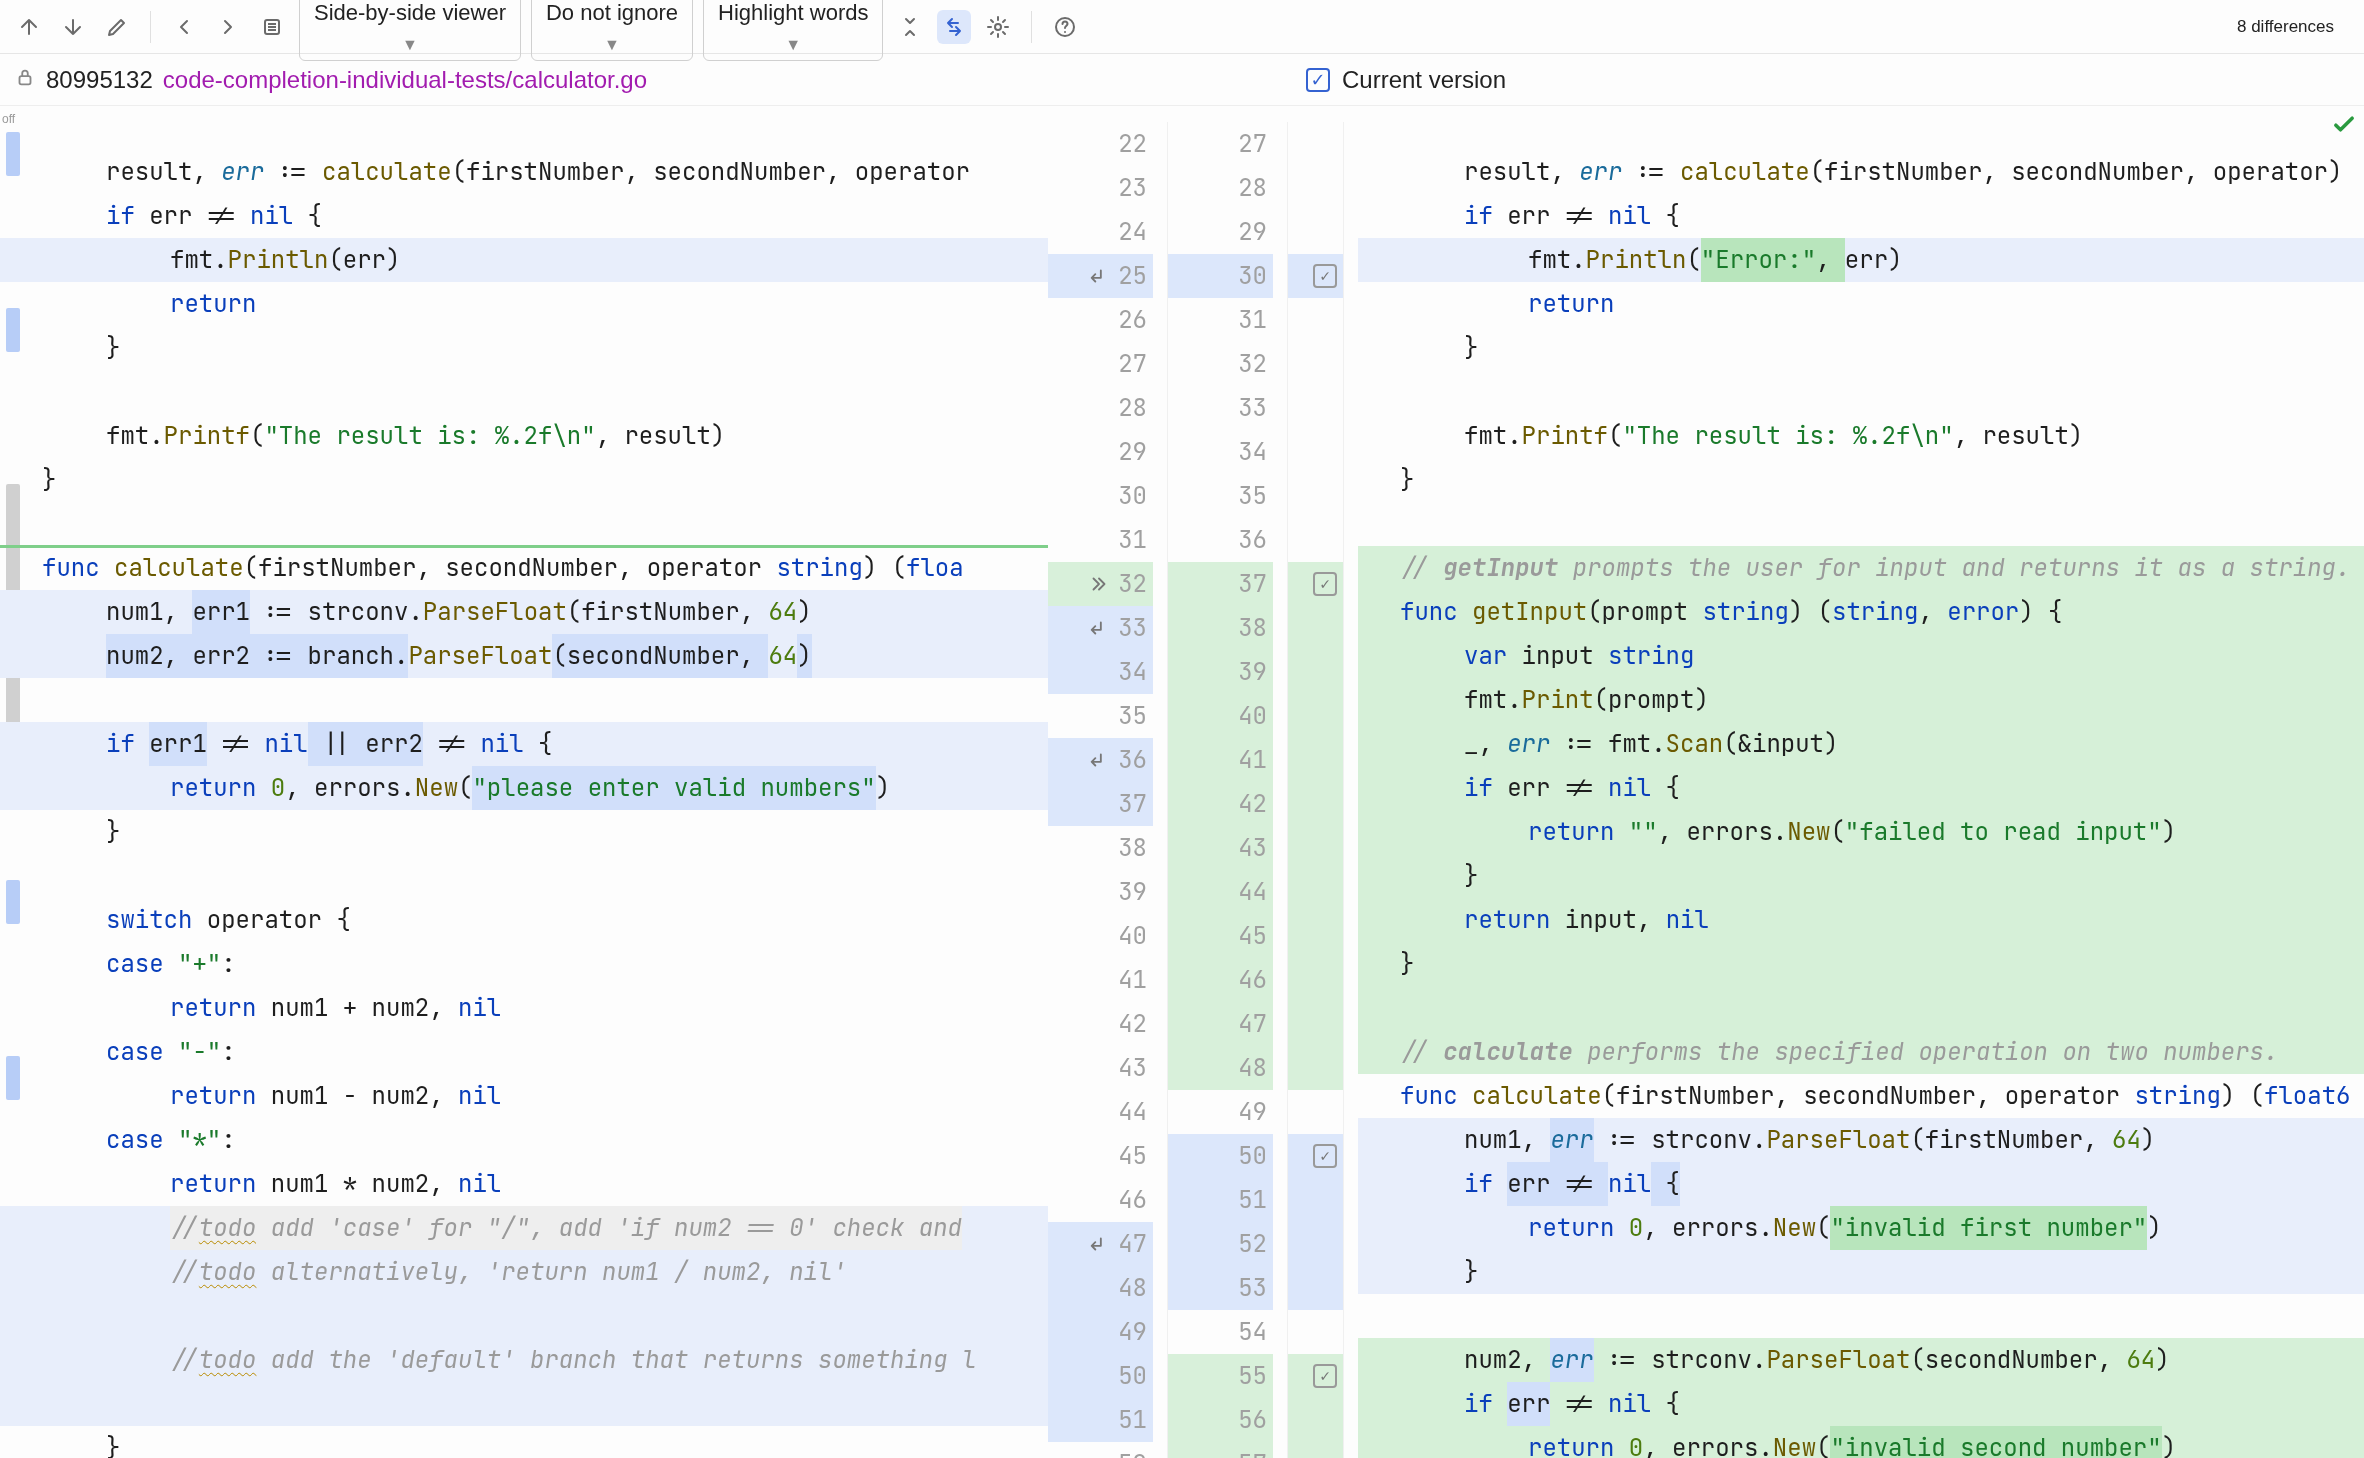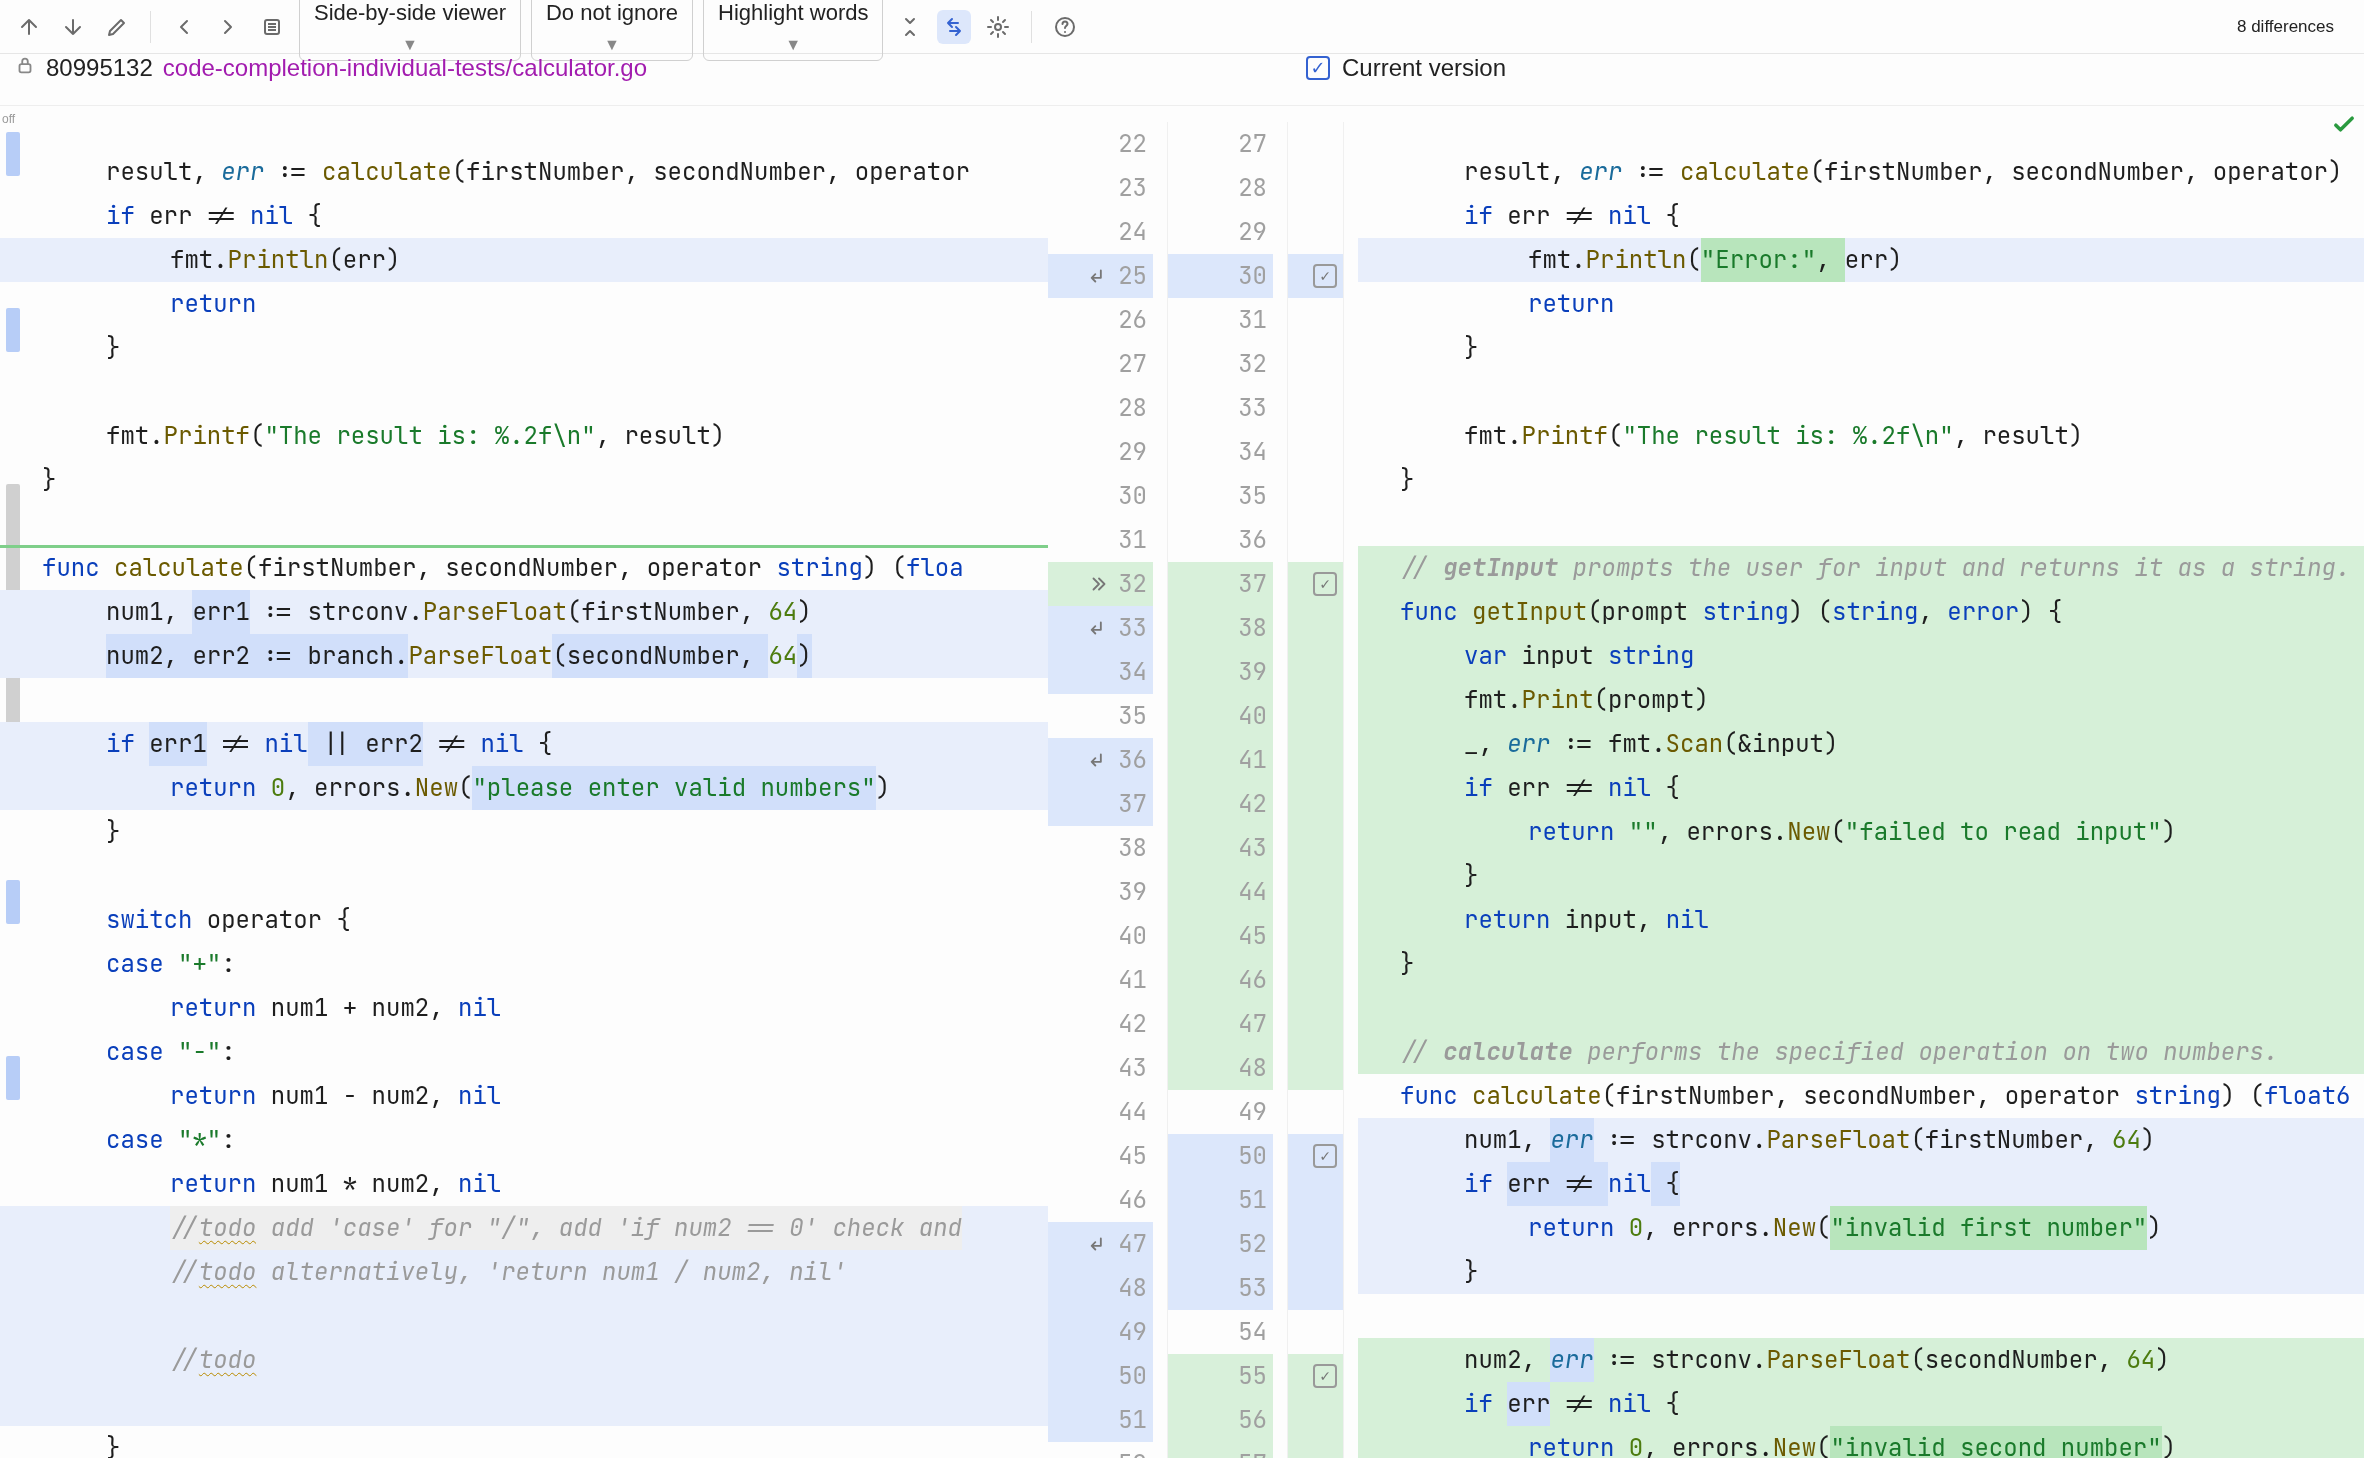--- a/index.html
+++ b/index.html
@@ -43,21 +43,21 @@
   color: #222;
   flex-direction: column;
 }
 .toolbar .dropdown .chev { color: #888; font-size: 16px; }
 .toolbar .spacer { flex: 1; }
 .toolbar .diff-count { color: #222; font-size: 17px; padding-right: 18px; }
 
 
 .filebar {
   display: flex;
-  align-items: flex-start;
+  align-items: center;
   height: 52px;
   font-size: 24px;
   border-bottom: 1px solid #eee;
 }
 .filebar .left {
   display: flex; align-items:center; gap: 10px; padding-left: 14px;
 }
 .filebar .lock { color: #888; }
 .filebar .rev { color: #222; font-family: inherit; }
 .filebar .path { color: #a21caf; }
@@ -305,21 +305,21 @@
         <div class="line ind1"><span class="tok-kw">switch </span><span>operator {</span></div>
         <div class="line ind1"><span class="tok-kw">case </span><span class="tok-str">"+"</span><span>:</span></div>
         <div class="line ind2"><span class="tok-kw">return </span><span>num1 + num2, </span><span class="tok-kw">nil</span></div>
         <div class="line ind1"><span class="tok-kw">case </span><span class="tok-str">"-"</span><span>:</span></div>
         <div class="line ind2"><span class="tok-kw">return </span><span>num1 - num2, </span><span class="tok-kw">nil</span></div>
         <div class="line ind1"><span class="tok-kw">case </span><span class="tok-str">"*"</span><span>:</span></div>
         <div class="line ind2"><span class="tok-kw">return </span><span>num1 * num2, </span><span class="tok-kw">nil</span></div>
         <div class="line ind2 hl-blue"><span class="tok-com hl-gray">//</span><span class="tok-com wavy hl-gray">todo</span><span class="tok-com hl-gray"> add 'case' for "/", add 'if num2 == 0' check and</span></div>
         <div class="line ind2 hl-blue"><span class="tok-com">//</span><span class="tok-com wavy">todo</span><span class="tok-com"> alternatively, 'return num1 / num2, nil'</span></div>
         <div class="line hl-blue"><span></span></div>
-        <div class="line ind2 hl-blue"><span class="tok-com">//</span><span class="tok-com wavy">todo</span></div>
+        <div class="line ind2 hl-blue"><span class="tok-com">//</span><span class="tok-com wavy">todo</span><span class="tok-com"> add the 'default' branch that returns something l</span></div>
         <div class="line hl-blue"><span></span></div>
         <div class="line ind1"><span>}</span></div>
       </div>
     <div class="greenline" style="position:absolute;left:0;right:0;top:439px"></div>
   </div>
 
   <div class="gutters">
     <div class="gutter" id="gutter-left" style="width:120px">
         <div class="ln">
           <span>22</span>

